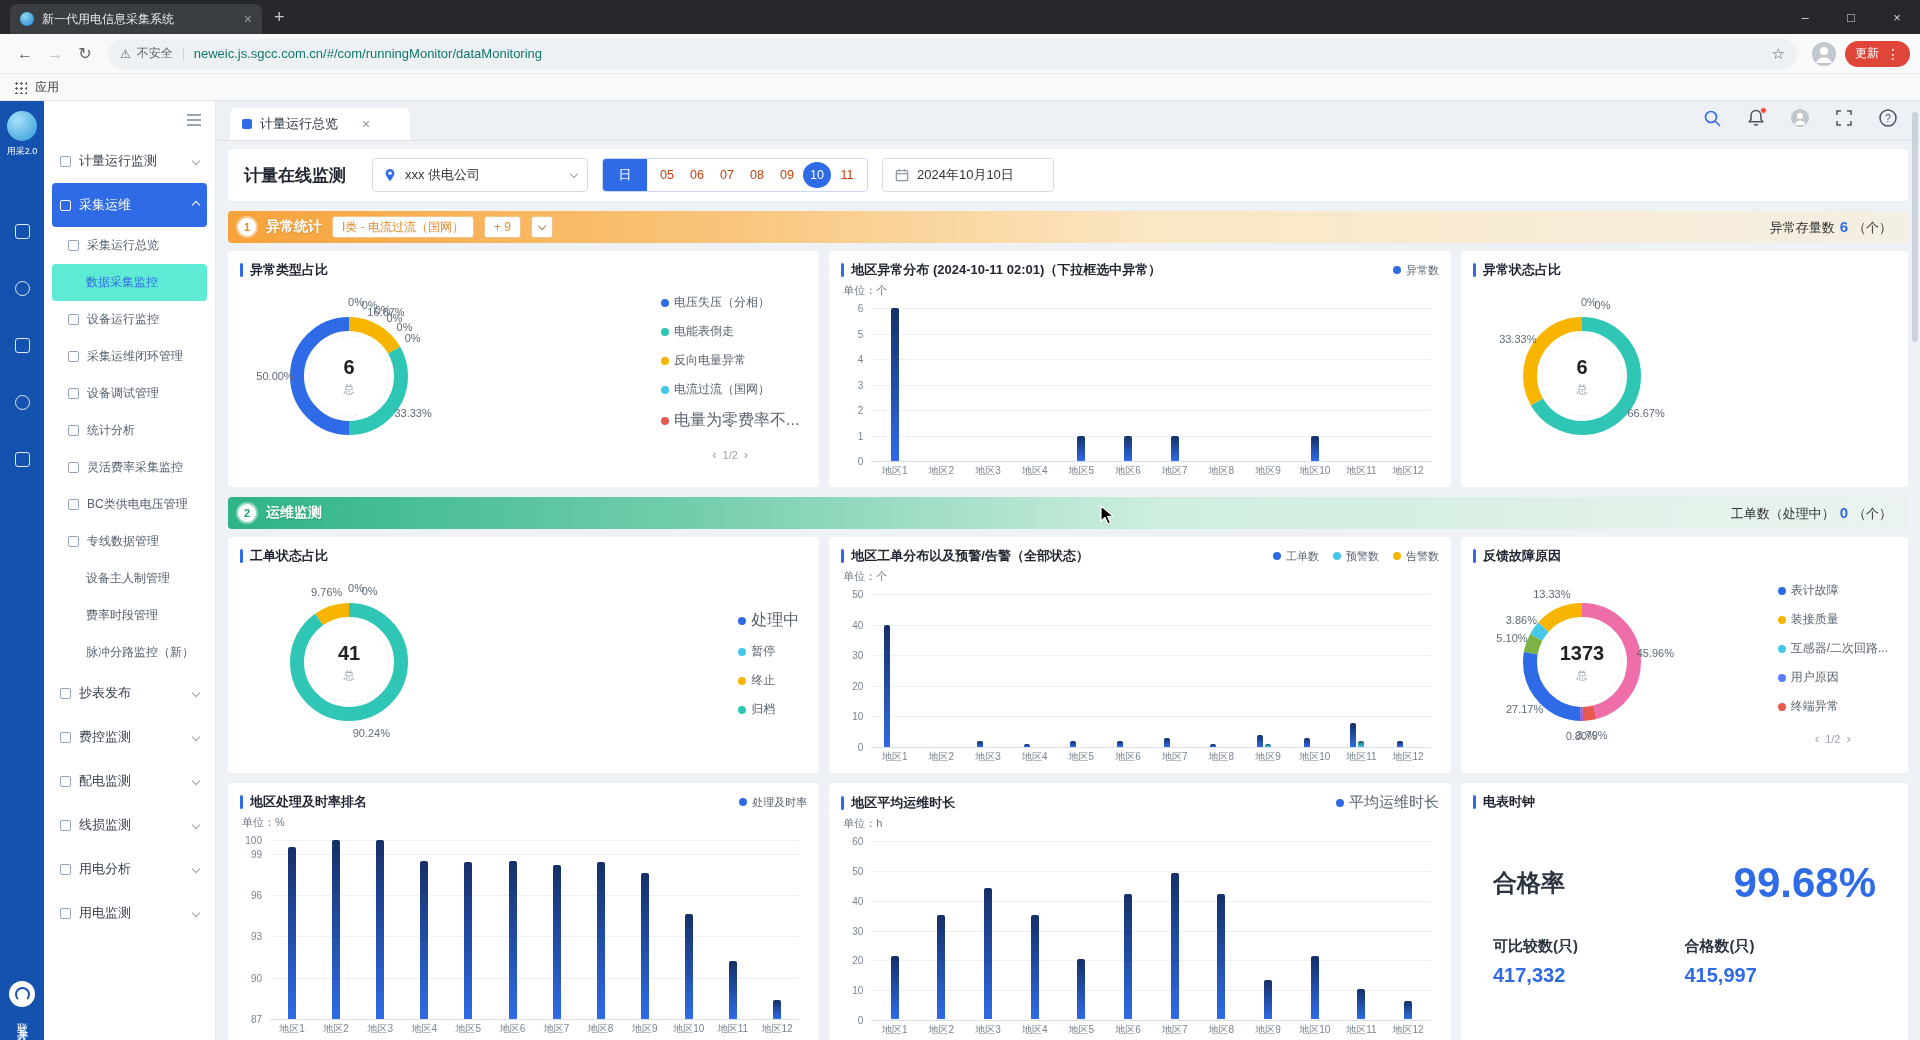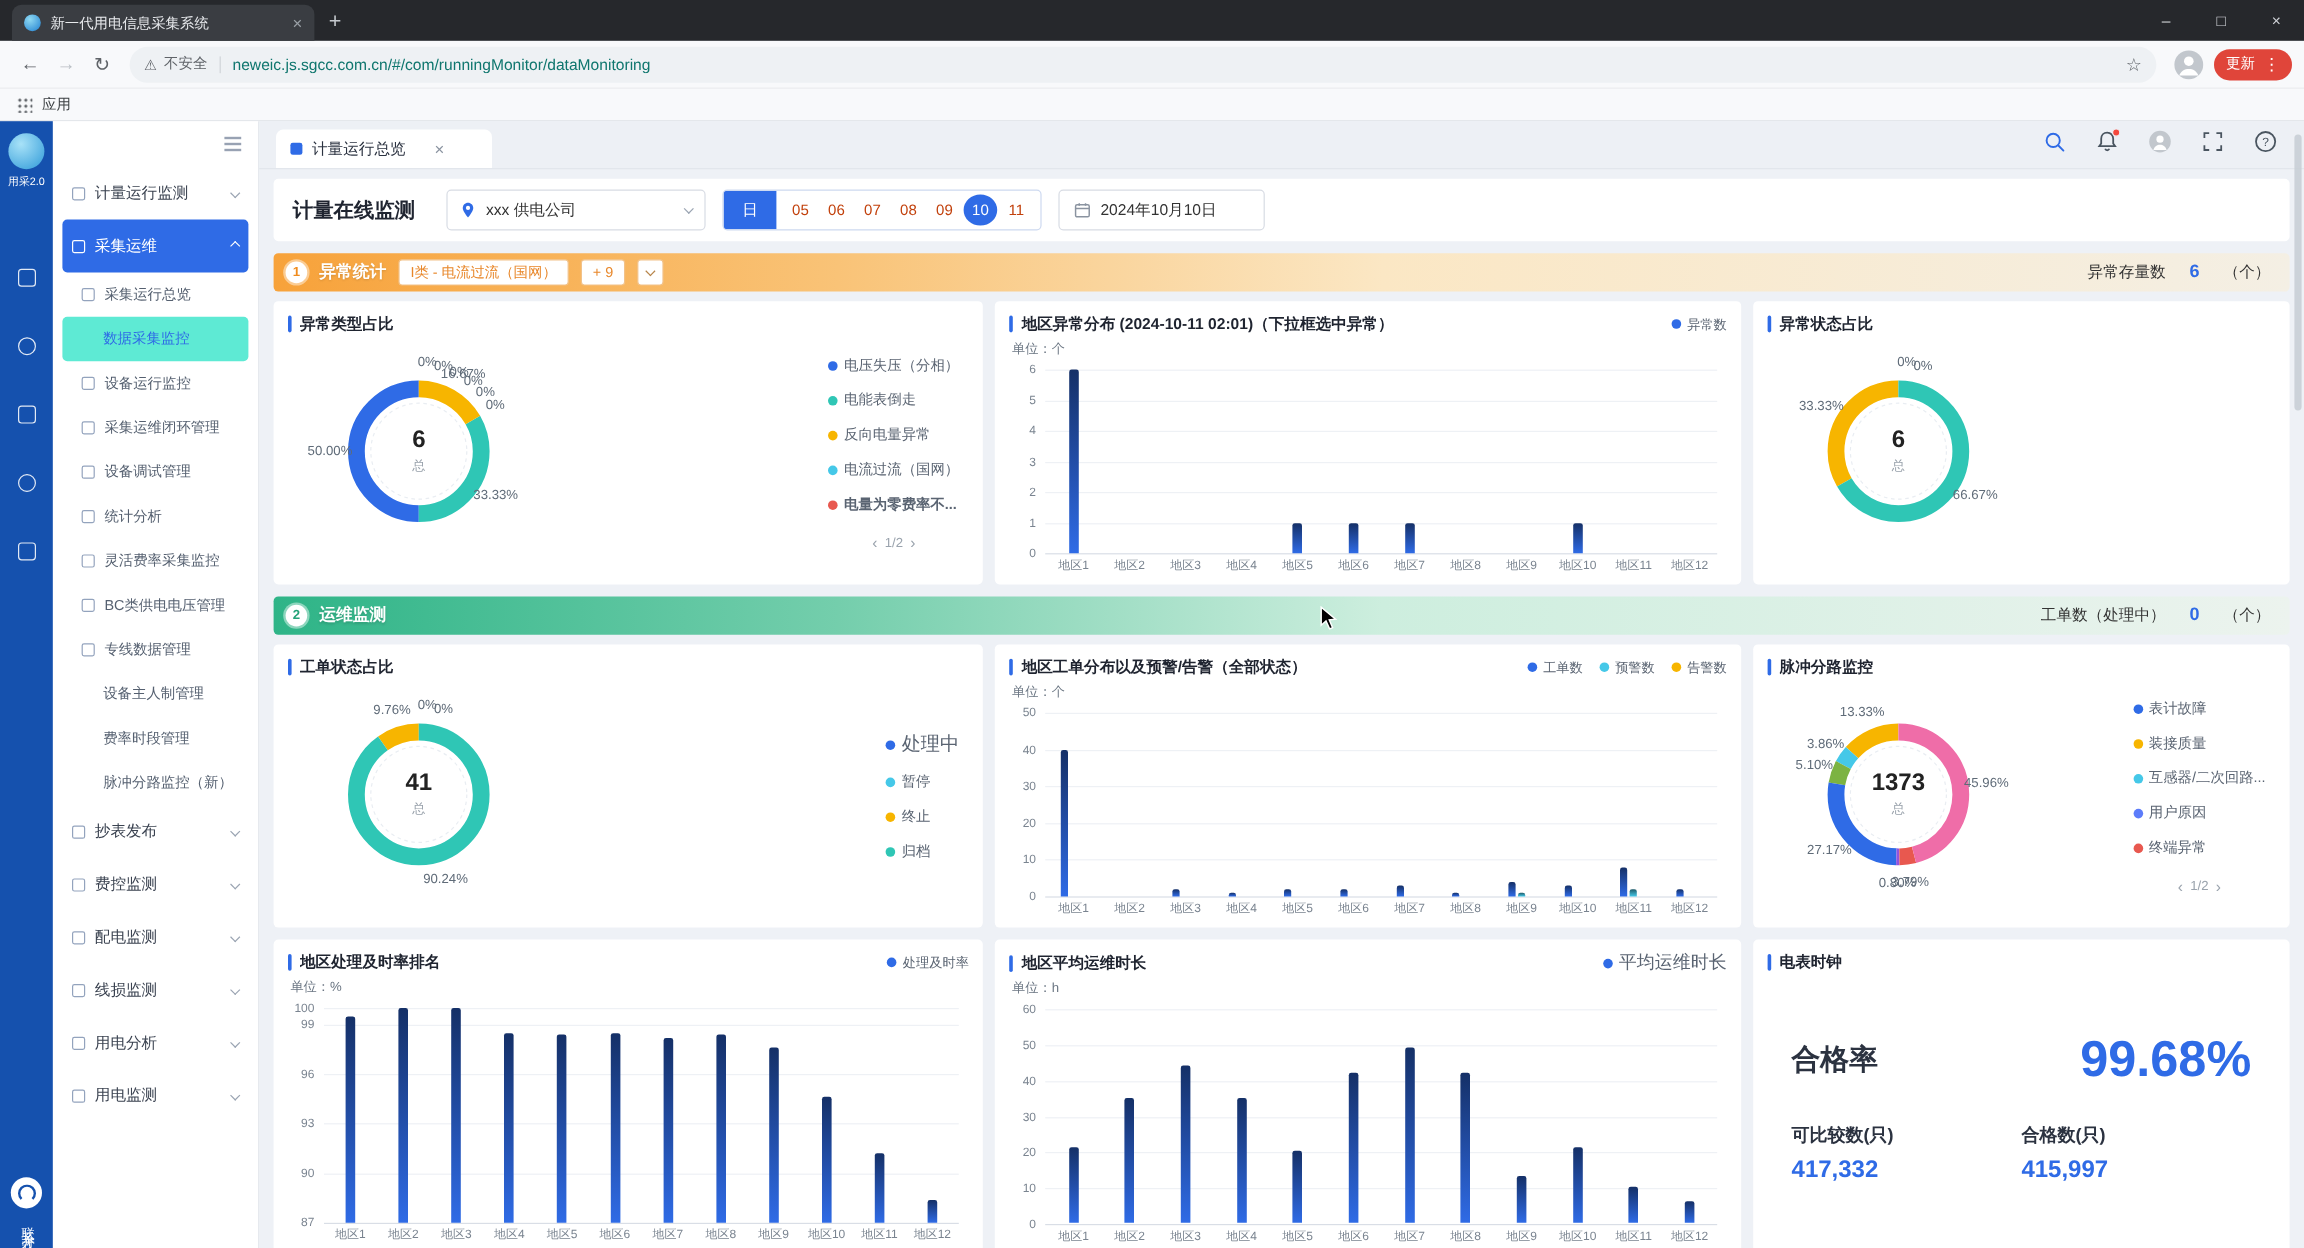--- a/index.html
+++ b/index.html
@@ -79,21 +79,21 @@
 .banner{margin:10px 12px 0;height:32px;border-radius:4px;display:flex;align-items:center;padding:0 16px 0 10px;gap:10px;flex:none}
 .banner.orange{background:linear-gradient(90deg,#f7a23a 0%,#f9c377 28%,#fbe7c4 55%,#f4efe4 100%)}
 .banner.green{background:linear-gradient(90deg,#2eb487 0%,#74ceac 28%,#cdeede 55%,#ecf3ee 100%)}
 .badge{width:18px;height:18px;border-radius:50%;background:#fff;display:flex;align-items:center;justify-content:center;font-size:11px;font-weight:bold;box-shadow:0 0 0 2px rgba(255,255,255,.45);flex:none}
 .banner.orange .badge{color:#f08c1e}
 .banner.green .badge{color:#23a378}
 .banner-title{color:#fff;font-size:14px;font-weight:bold;text-shadow:0 1px 2px rgba(0,0,0,.15);white-space:nowrap}
 .chip{background:#fff;border:1px solid #f2c289;color:#e8872a;border-radius:3px;height:22px;display:flex;align-items:center;padding:0 9px;font-size:12px;white-space:nowrap}
 .chev-box{background:#fff;border:1px solid #f2c289;border-radius:3px;height:22px;width:22px;display:flex;align-items:center;justify-content:center}
 .chev-box .chev{margin-top:-3px;border-color:#b7854a}
-.banner-right{margin-left:auto;display:flex;align-items:baseline;gap:20px;font-size:13px;color:#333;white-space:nowrap}
+.banner-right{margin-left:auto;display:flex;align-items:baseline;gap:5px;font-size:13px;color:#333;white-space:nowrap}
 .banner-val{color:#2f6be6;font-weight:bold;font-size:15px}
 .cardrow{display:flex;gap:10px;margin:8px 12px 0;flex:none}
 .cardrow.r1,.cardrow.r2{height:236px}
 .cardrow.r3{height:262px;margin-top:10px}
 .card{background:#fff;border-radius:4px;padding:10px 12px;display:flex;flex-direction:column;min-width:0}
 .card-a{width:35.2%}.card-b{width:37%}.card-c{flex:1}
 .card-head{display:flex;align-items:center;flex:none}
 .accent{width:3px;height:14px;background:#2f6be6;border-radius:2px;margin-right:7px;flex:none}
 .card-title{font-size:13px;font-weight:bold;color:#1f2430;white-space:nowrap;overflow:hidden}
 .head-legend{margin-left:auto;display:flex;gap:14px;align-items:center}
@@ -395,21 +395,21 @@
                 <span>电能表倒走</span>
               </span>
               <span class="lg" style="font-size: 12px;">
                 <span class="dot" style="background:#f7b500"></span>
                 <span>反向电量异常</span>
               </span>
               <span class="lg" style="font-size: 12px;">
                 <span class="dot" style="background:#45c8e8"></span>
                 <span>电流过流（国网）</span>
               </span>
-              <span class="lg" style="font-size: 12px; font-weight: bold;">
+              <span class="lg" style="font-size: 16px;">
                 <span class="dot" style="background:#e8584f"></span>
                 <span>电量为零费率不...</span>
               </span>
               <div class="pager">
                 <b>‹</b>
                 <span>1/2</span>
                 <b>›</b>
               </div>
             </div>
           </div>
@@ -583,21 +583,21 @@
                 <div class="bar" style="left:517.0px;bottom:16px;width:6px;height:6.1px;background:linear-gradient(180deg,rgb(31,90,104),#45c8e8)"></div>
                 <div class="xtick" style="left:543.3px;top:164.0px;width:46.7px">地区12</div>
                 <div class="bar" style="left:555.7px;bottom:16px;width:6px;height:6.1px;background:linear-gradient(180deg,rgb(21,48,103),#2f6be6)"></div>
               </div>
             </div>
           </div>
       </div>
       <div class="card card-c">
         <div class="card-head">
             <span class="accent"></span>
-            <span class="card-title">脉冲分路监控</span>
+            <span class="card-title">反馈故障原因</span>
             <div class="head-legend"></div>
           </div>
         <div class="card-body">
             <div class="donut-wrap"><svg width="220" height="180" viewBox="0 0 220 180">
                 <circle cx="105" cy="88" r="40" fill="none" stroke="#e9edf2" stroke-width="1" stroke-dasharray="3 3"></circle>
                 <circle cx="105" cy="88" r="52" fill="none" stroke="#f7b500" stroke-width="14" pathLength="100" stroke-dasharray="13.33 86.69" stroke-dashoffset="-86.67" transform="rotate(-90 105 88)"></circle>
                 <circle cx="105" cy="88" r="52" fill="none" stroke="#45c8e8" stroke-width="14" pathLength="100" stroke-dasharray="3.86 96.16" stroke-dashoffset="-82.81" transform="rotate(-90 105 88)"></circle>
                 <circle cx="105" cy="88" r="52" fill="none" stroke="#7cb342" stroke-width="14" pathLength="100" stroke-dasharray="5.1 94.92" stroke-dashoffset="-77.71000000000001" transform="rotate(-90 105 88)"></circle>
                 <circle cx="105" cy="88" r="52" fill="none" stroke="#2f6be6" stroke-width="14" pathLength="100" stroke-dasharray="27.17 72.85" stroke-dashoffset="-50.54" transform="rotate(-90 105 88)"></circle>
                 <circle cx="105" cy="88" r="52" fill="none" stroke="#9254de" stroke-width="14" pathLength="100" stroke-dasharray="0.8 99.22" stroke-dashoffset="-49.74" transform="rotate(-90 105 88)"></circle>

